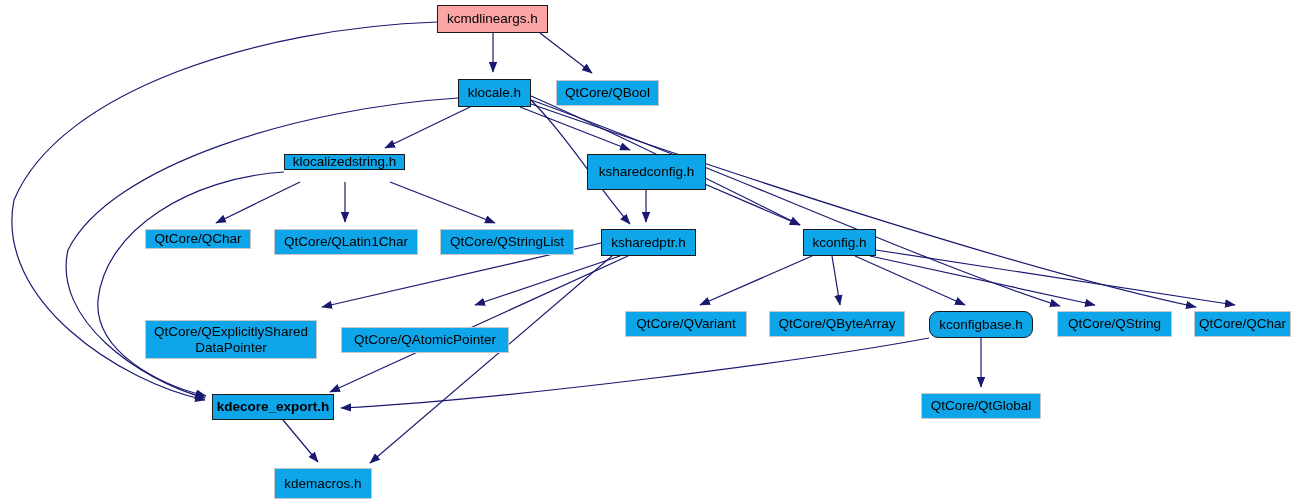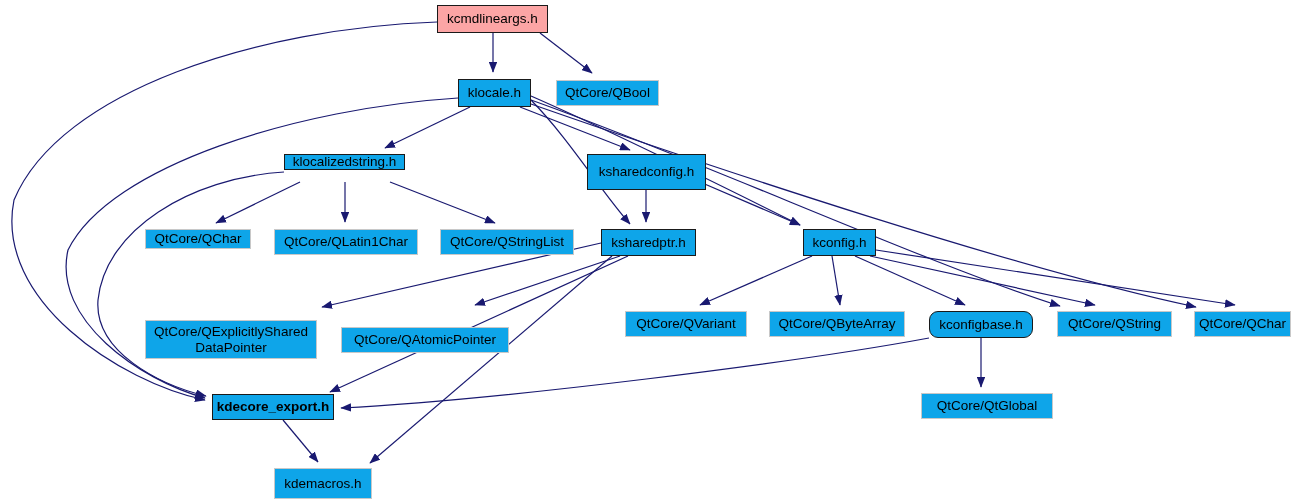--- a/index.html
+++ b/index.html
@@ -68,16 +68,16 @@
       <div class="node strong" style="left: 803px; top: 229px; width: 73px; height: 27px;">kconfig.h</div>
       <div class="node plain" style="left: 145px; top: 304px; width: 172px; height: 39px; margin-top: 16px;">QtCore/QExplicitlyShared
 DataPointer</div>
       <div class="node plain" style="left: 341px; top: 327px; width: 168px; height: 26px;">QtCore/QAtomicPointer</div>
       <div class="node plain" style="left: 625px; top: 311px; width: 122px; height: 26px;">QtCore/QVariant</div>
       <div class="node plain" style="left: 769px; top: 311px; width: 136px; height: 26px;">QtCore/QByteArray</div>
       <div class="node strong" style="left: 929px; top: 311px; width: 104px; height: 27px; border-radius: 9px;">kconfigbase.h</div>
       <div class="node plain" style="left: 1057px; top: 311px; width: 115px; height: 26px;">QtCore/QString</div>
       <div class="node plain" style="left: 1194px; top: 311px; width: 97px; height: 26px;">QtCore/QChar</div>
       <div class="node strong" style="left: 212px; top: 394px; width: 122px; height: 26px; font-weight: bold;">kdecore_export.h</div>
-      <div class="node plain" style="left: 921px; top: 393px; width: 132px; height: 26px;">QtCore/QtGlobal</div>
+      <div class="node plain" style="left: 921px; top: 393px; width: 120px; height: 26px;">QtCore/QtGlobal</div>
       <div class="node plain" style="left: 274px; top: 468px; width: 98px; height: 31px;">kdemacros.h</div>
     </div>
 </div>
 
 </body></html>

